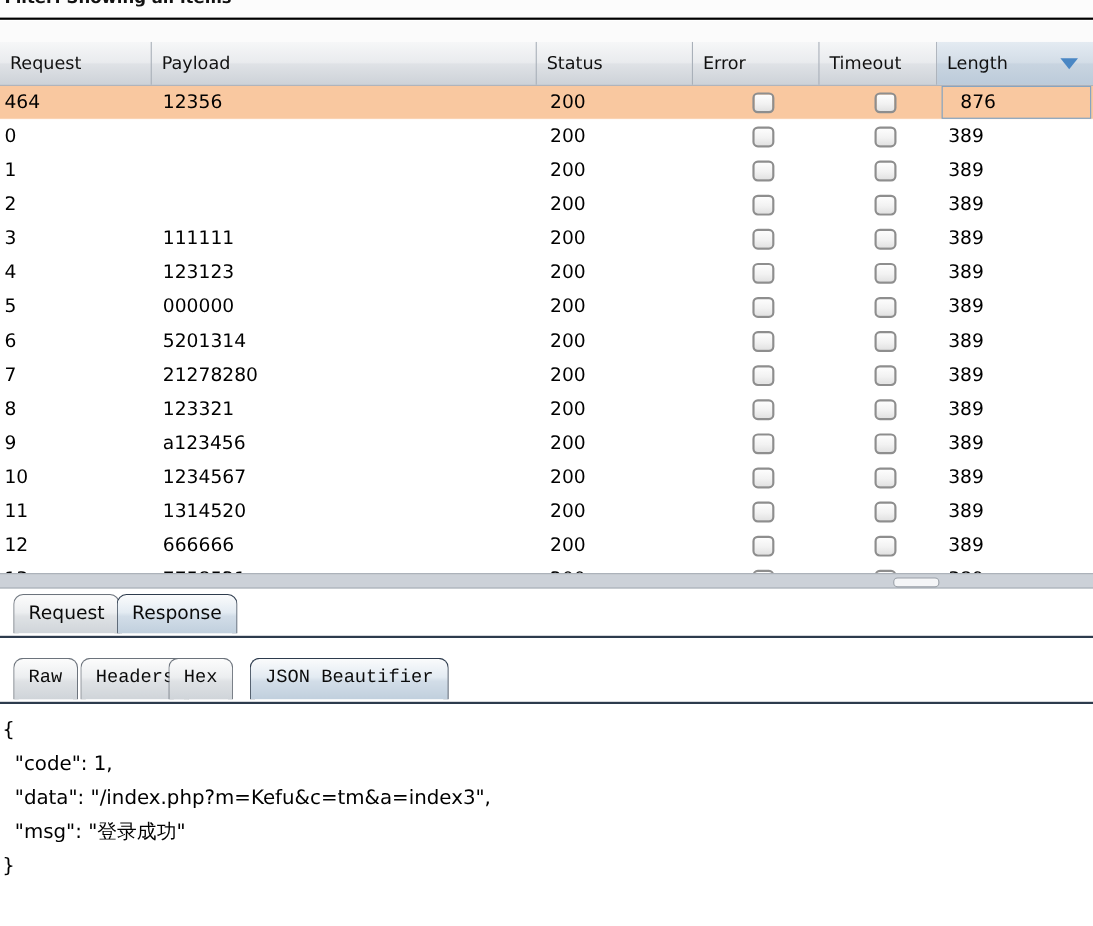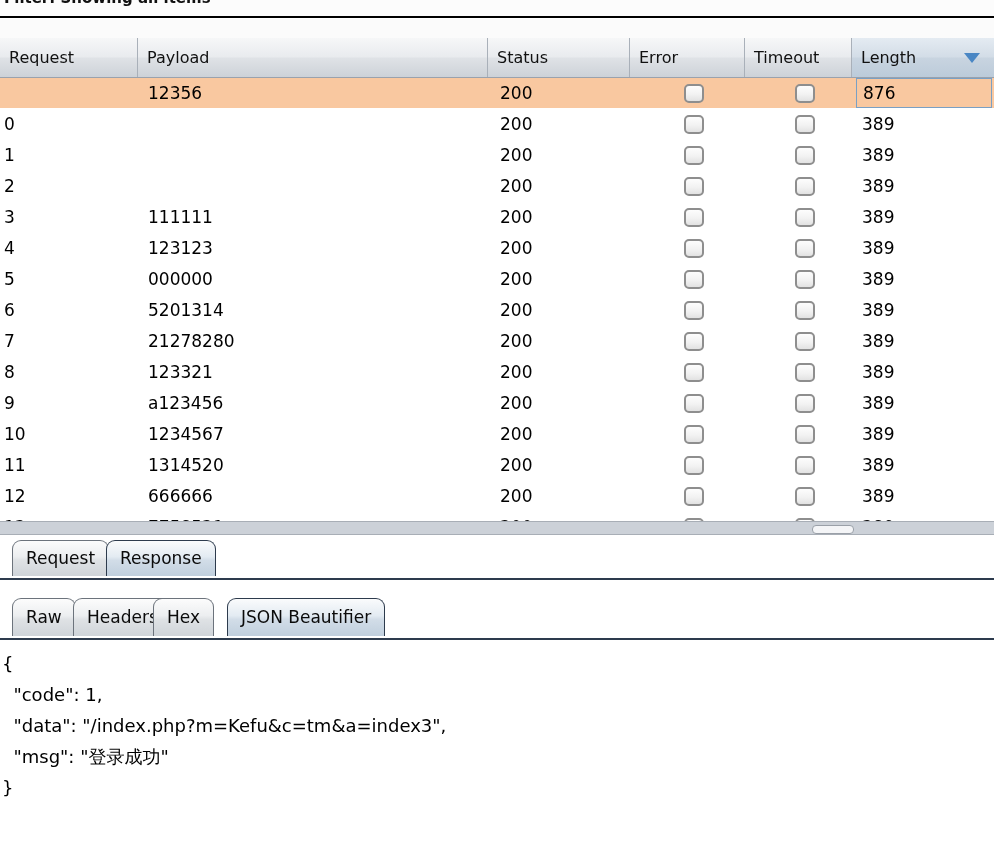--- a/index.html
+++ b/index.html
@@ -114,21 +114,21 @@
   .cell.c-request { left: 4px;   width: 130px; }
   .cell.c-payload { left: 148px; width: 336px; }
   .cell.c-status  { left: 500px; width: 124px; }
   .cell.c-error   { left: 630px; width: 115px; }
   .cell.c-timeout { left: 745px; width: 107px; }
   .cell.c-length  { left: 862px; width: 126px; }
 
   .row.selected .cell.c-length {
     left: 856px;
     width: 136px;
-    padding-left: 6px;
+    padding-left: 16px;
     border: 1px solid #7aa0c4;
     box-sizing: border-box;
     line-height: 28px;
   }
 
   .chk {
     position: absolute;
     top: 6px;
     width: 20px; height: 19px;
     border: 2px solid #8e8e8e;
@@ -191,21 +191,21 @@
     background: linear-gradient(to bottom, #fafbfc 0%, #e3ebf2 45%, #d2dde8 55%, #c0cfdd 100%);
     z-index: 3;
   }
 
   
   #view-tabs {
     position: absolute;
     left: 0; top: 596px;
     width: 994px; height: 44px;
   }
-  #view-tabs .tabstrip { height: 44px; }
+  #view-tabs .tabstrip { height: 44px; font-family: Liberation Mono, monospace; }
   #view-tabs .tab { height: 38px; line-height: 36px; }
 
   
   #json-body {
     position: absolute;
     left: 0; top: 640px;
     width: 994px; height: 202px;
     background: #ffffff;
     padding: 8px 0 0 2px;
     box-sizing: border-box;
@@ -230,20 +230,21 @@
   <div class="thead">
       <div class="th" style="left: 0px; width: 138px;"><span>Request</span></div>
       <div class="th" style="left: 138px; width: 350px;"><span>Payload</span></div>
       <div class="th" style="left: 488px; width: 142px;"><span>Status</span></div>
       <div class="th" style="left: 630px; width: 115px;"><span>Error</span></div>
       <div class="th" style="left: 745px; width: 107px;"><span>Timeout</span></div>
       <div class="th sorted" style="left: 852px; width: 142px;"><span>Length</span><span class="sort-arrow"></span></div>
     </div>
   <div class="tbody">
       <div class="row selected">
+        <div class="cell c-request">464</div>
         <div class="cell c-payload">12356</div>
         <div class="cell c-status">200</div>
         <div class="cell c-error">
           <div class="chk err"></div>
         </div>
         <div class="cell c-timeout">
           <div class="chk tmo"></div>
         </div>
         <div class="cell c-length">876</div>
       </div>

